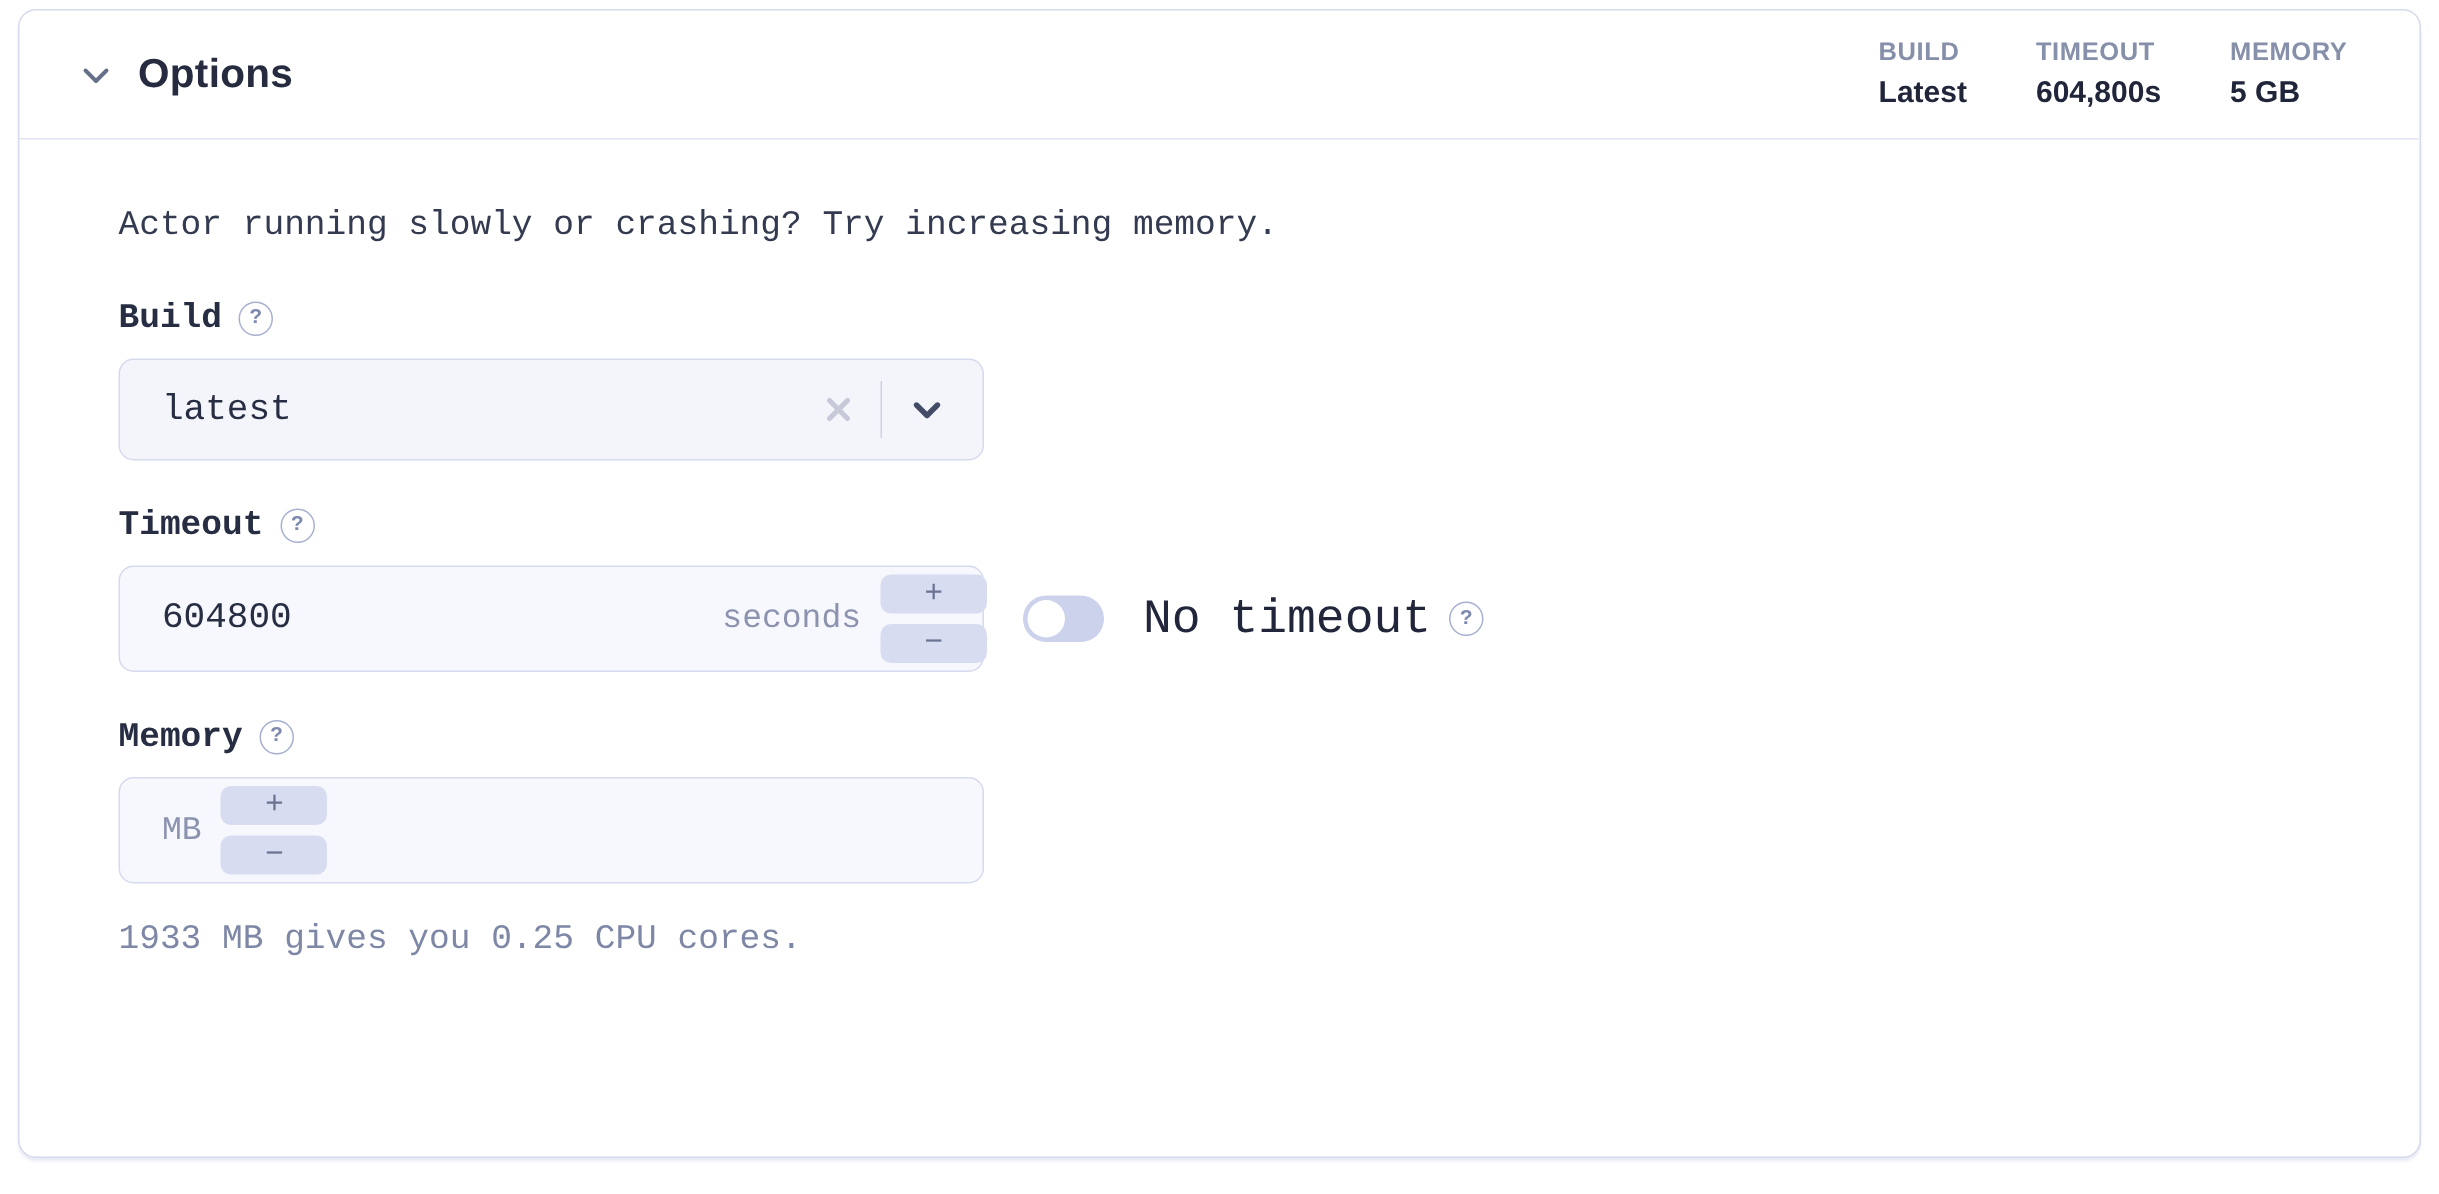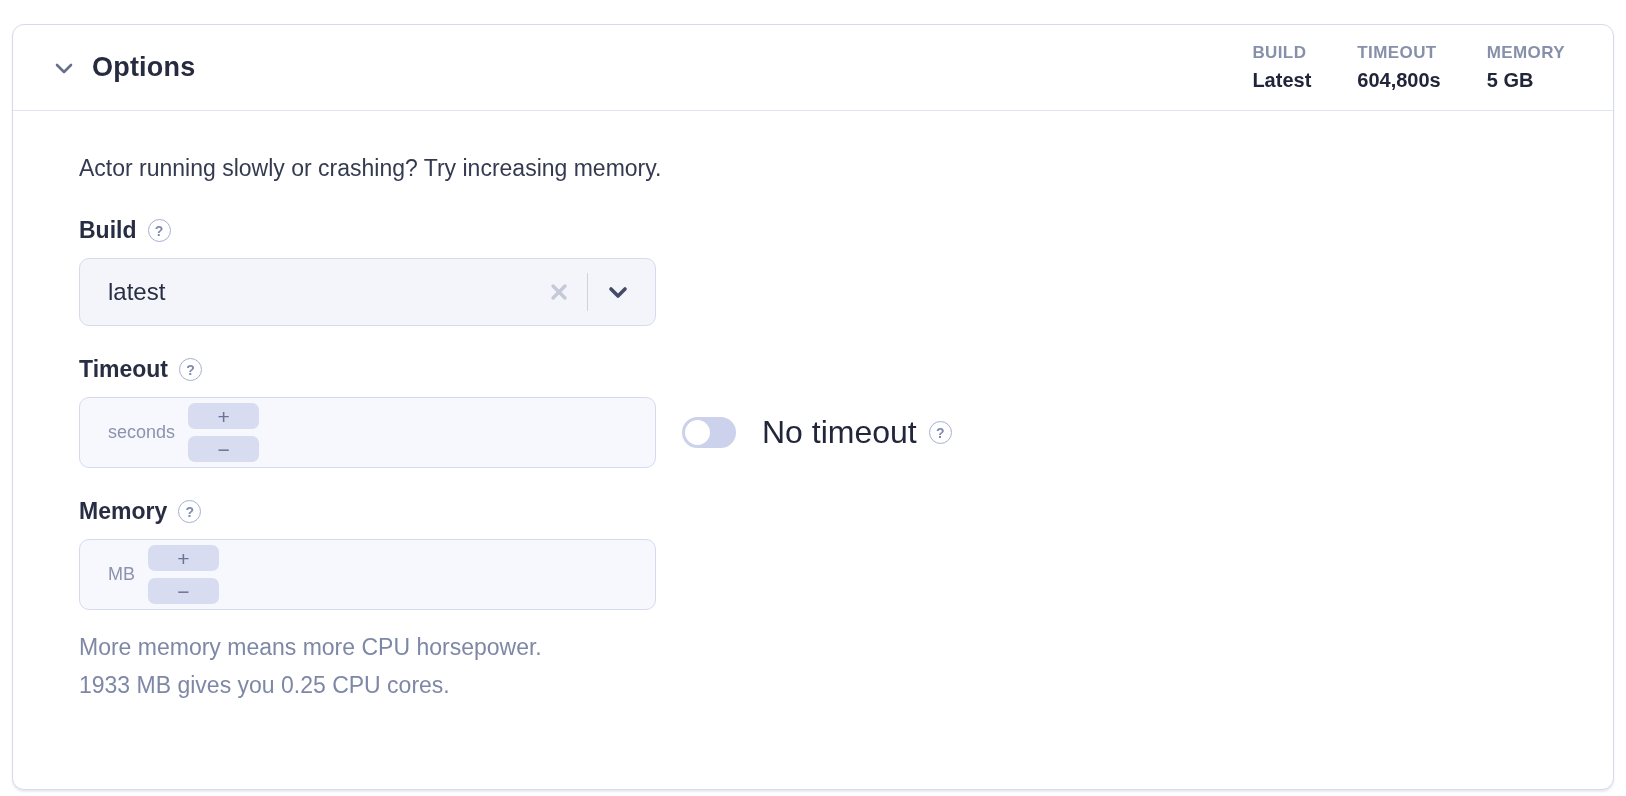--- a/index.html
+++ b/index.html
@@ -4,21 +4,21 @@
 <style>
   * { margin: 0; padding: 0; box-sizing: border-box; }
   html, body {
     width: 1626px; height: 796px;
     background: #ffffff;
     font-family: "Liberation Sans", "DejaVu Sans", sans-serif;
     overflow: hidden;
   }
   .panel {
     position: absolute;
-    left: 12px; top: 24px;
+    left: 12px; top: 6px;
     width: 1602px; height: 766px;
     background: #ffffff;
     border: 1.5px solid #d6daec;
     border-radius: 12px;
     box-shadow: 0 2px 2px rgba(190,196,224,0.35);
   }
   
   .panel-header {
     height: 86px;
     display: flex;
@@ -50,21 +50,21 @@
     font-weight: 700;
     color: #8790aa;
     letter-spacing: 0.4px;
   }
   .summary-value {
     font-size: 20px;
     font-weight: 700;
     color: #20253a;
   }
   
-  .panel-body { padding: 42px 48px 0 66px; }
+  .panel-body { padding: 42px 48px 0 66px; font-family: Liberation Mono, monospace; }
   .intro-text {
     font-size: 23px;
     color: #343b51;
     line-height: 30px;
   }
   .field-label-row {
     display: flex;
     align-items: center;
     gap: 11px;
   }
@@ -139,21 +139,21 @@
     flex: 1;
     min-width: 0;
     background: transparent;
     border: none;
     outline: none;
     font-family: inherit;
     font-size: 24px;
     color: #272d42;
   }
   .unit-label {
-    font-size: 18px;
+    font-size: 22px;
     color: #8b93ae;
     margin-right: 13px;
     white-space: nowrap;
   }
   .stepper {
     display: flex;
     flex-direction: column;
     gap: 7px;
     margin-right: -3px;
   }
@@ -254,20 +254,21 @@
         </button>
       </span>
     </div>
 
     <div class="field-label-row mt-label">
       <span class="field-label">Timeout</span>
       <span class="help-icon">?</span>
     </div>
     <div class="timeout-row mt-field">
       <div class="num-field">
+        <input class="num-input" type="text" value="604800" style="">
         <span class="unit-label">seconds</span>
         <span class="stepper">
           <button class="stepper-btn">+</button>
           <button class="stepper-btn">−</button>
         </span>
       </div>
       <div class="toggle">
         <div class="toggle-knob"></div>
       </div>
       <span class="toggle-label">No timeout</span>
@@ -280,18 +281,17 @@
     </div>
     <div class="num-field mt-field">
       <span class="unit-label">MB</span>
       <span class="stepper">
         <button class="stepper-btn">+</button>
         <button class="stepper-btn">−</button>
       </span>
     </div>
 
     <div class="memory-note">
-      <div>More memory means more CPU horsepower.</div>
       <div>1933 MB gives you 0.25 CPU cores.</div>
     </div>
 
   </div>
 </div>
 
 </body></html>

